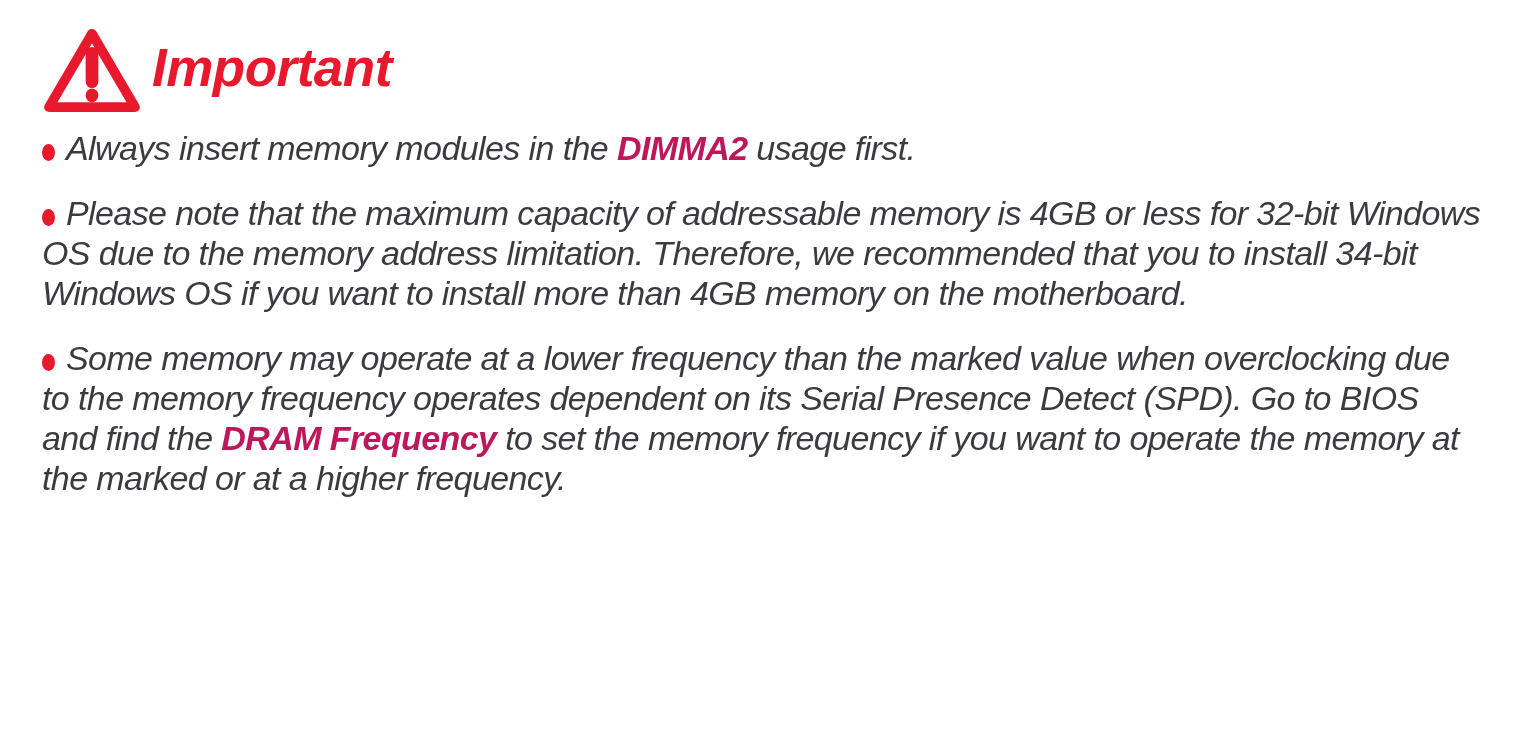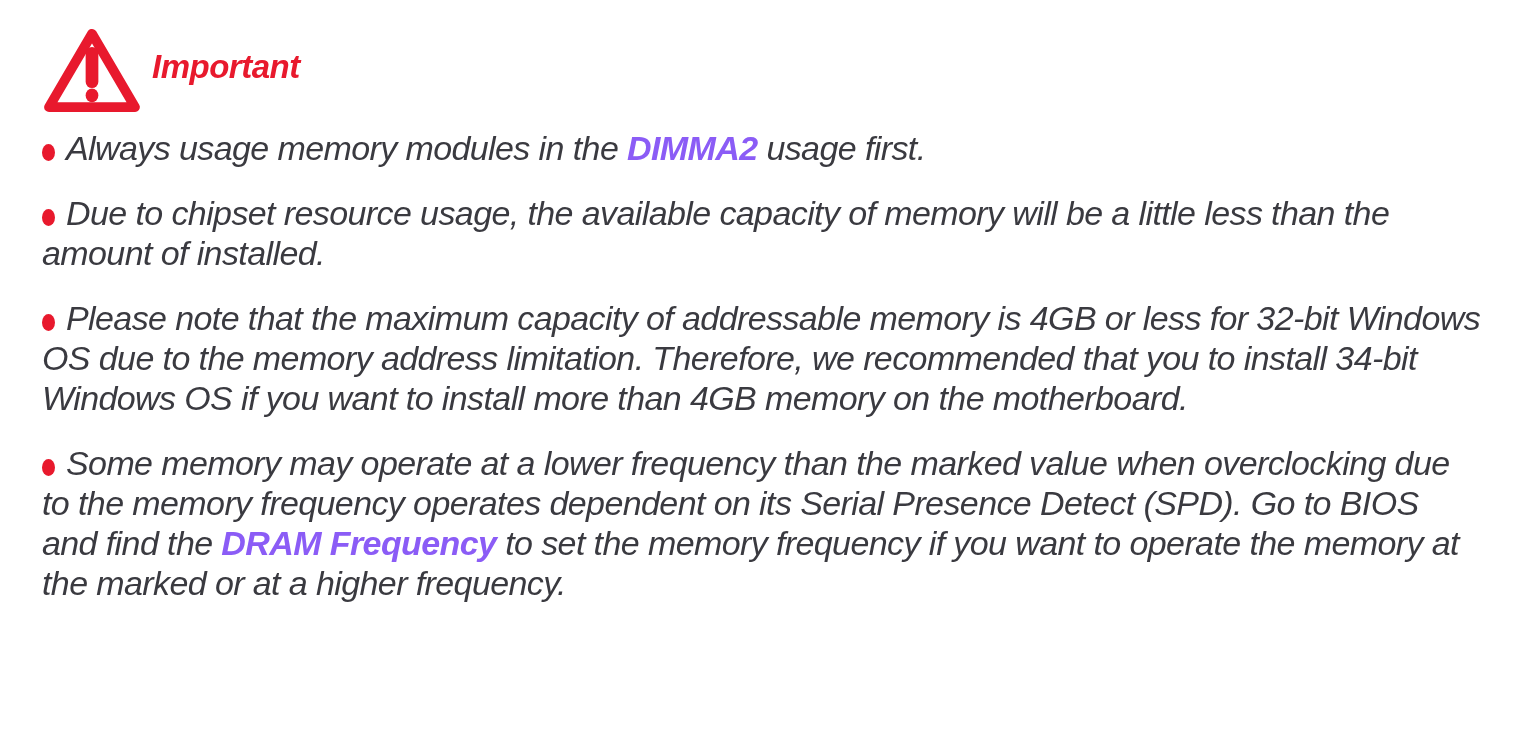--- a/index.html
+++ b/index.html
@@ -25,21 +25,21 @@
     align-items: center;
     height: 88px;
     margin-bottom: 14px;
   }
   .warn-icon {
     width: 100px;
     height: 86px;
     flex: 0 0 auto;
   }
   .title {
-    font-size: 33px;
+    font-size: 53px;
     font-weight: 700;
     font-style: italic;
     color: var(--accent, #e8192d);
     margin-left: 10px;
     letter-spacing: -0.5px;
     padding-bottom: 6px;
   }
   .notes {
     width: 1440px;
   }
@@ -55,34 +55,33 @@
     display: inline-block;
     width: 13px;
     height: 17px;
     border-radius: 50%;
     background: var(--accent, #e8192d);
     margin-right: 11px;
     vertical-align: -1px;
   }
   .seg-bold {
     font-weight: 700;
-    color: #8b5cf6;
+    color: #be185d;
   }
 </style>
 </head>
 <body>
 
 <div class="page">
   <div class="header">
     <svg class="warn-icon" viewBox="0 0 100 88" aria-hidden="true">
       <path d="M50 7 L94 82 L6 82 Z" fill="#ffffff" stroke="#e8192d" stroke-width="10" stroke-linejoin="round"></path>
       <path d="M50 27 L50 56" stroke="#e8192d" stroke-width="13" stroke-linecap="round"></path>
       <ellipse cx="50" cy="70" rx="6.5" ry="7" fill="#e8192d"></ellipse>
     </svg>
     <span class="title">Important</span>
   </div>
   <div class="notes">
-      <p class="note"><span class="bullet-dot"></span><span>Always usage memory modules in the </span><span class="seg-bold">DIMMA2</span><span> usage first.</span></p>
-      <p class="note"><span class="bullet-dot"></span><span>Due to chipset resource usage, the available capacity of memory will be a little less than the amount of installed.</span></p>
+      <p class="note"><span class="bullet-dot"></span><span>Always insert memory modules in the </span><span class="seg-bold">DIMMA2</span><span> usage first.</span></p>
       <p class="note"><span class="bullet-dot"></span><span>Please note that the maximum capacity of addressable memory is 4GB or less for 32-bit Windows OS due to the memory address limitation. Therefore, we recommended that you to install 34-bit Windows OS if you want to install more than 4GB memory on the motherboard.</span></p>
       <p class="note"><span class="bullet-dot"></span><span>Some memory may operate at a lower frequency than the marked value when overclocking due to the memory frequency operates dependent on its Serial Presence Detect (SPD). Go to BIOS and find the </span><span class="seg-bold">DRAM Frequency</span><span> to set the memory frequency if you want to operate the memory at the marked or at a higher frequency.</span></p>
     </div>
 </div>
 
 </body></html>

